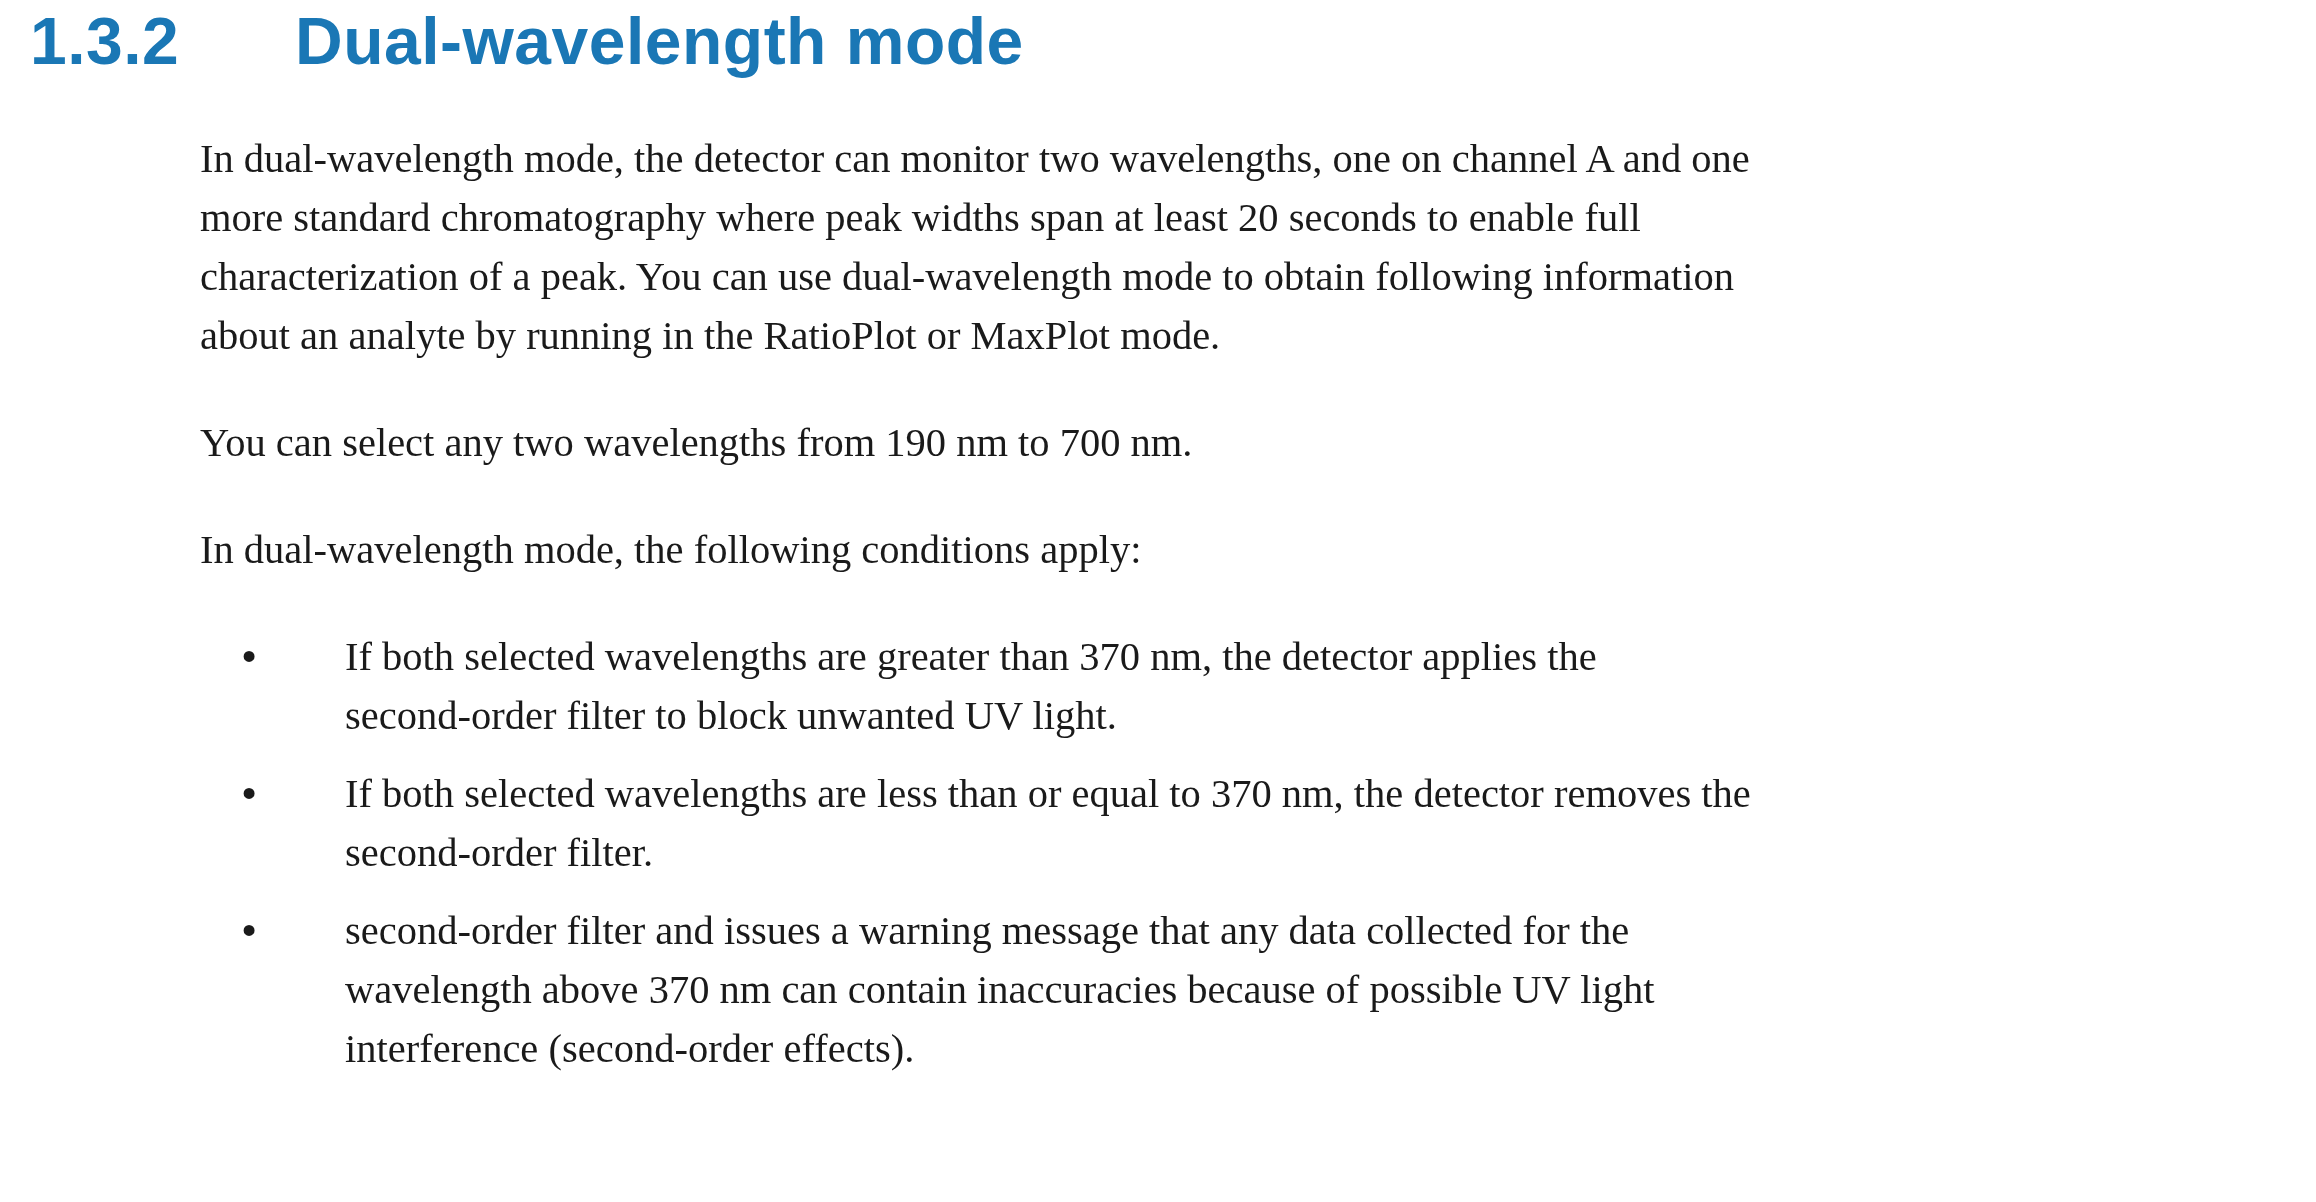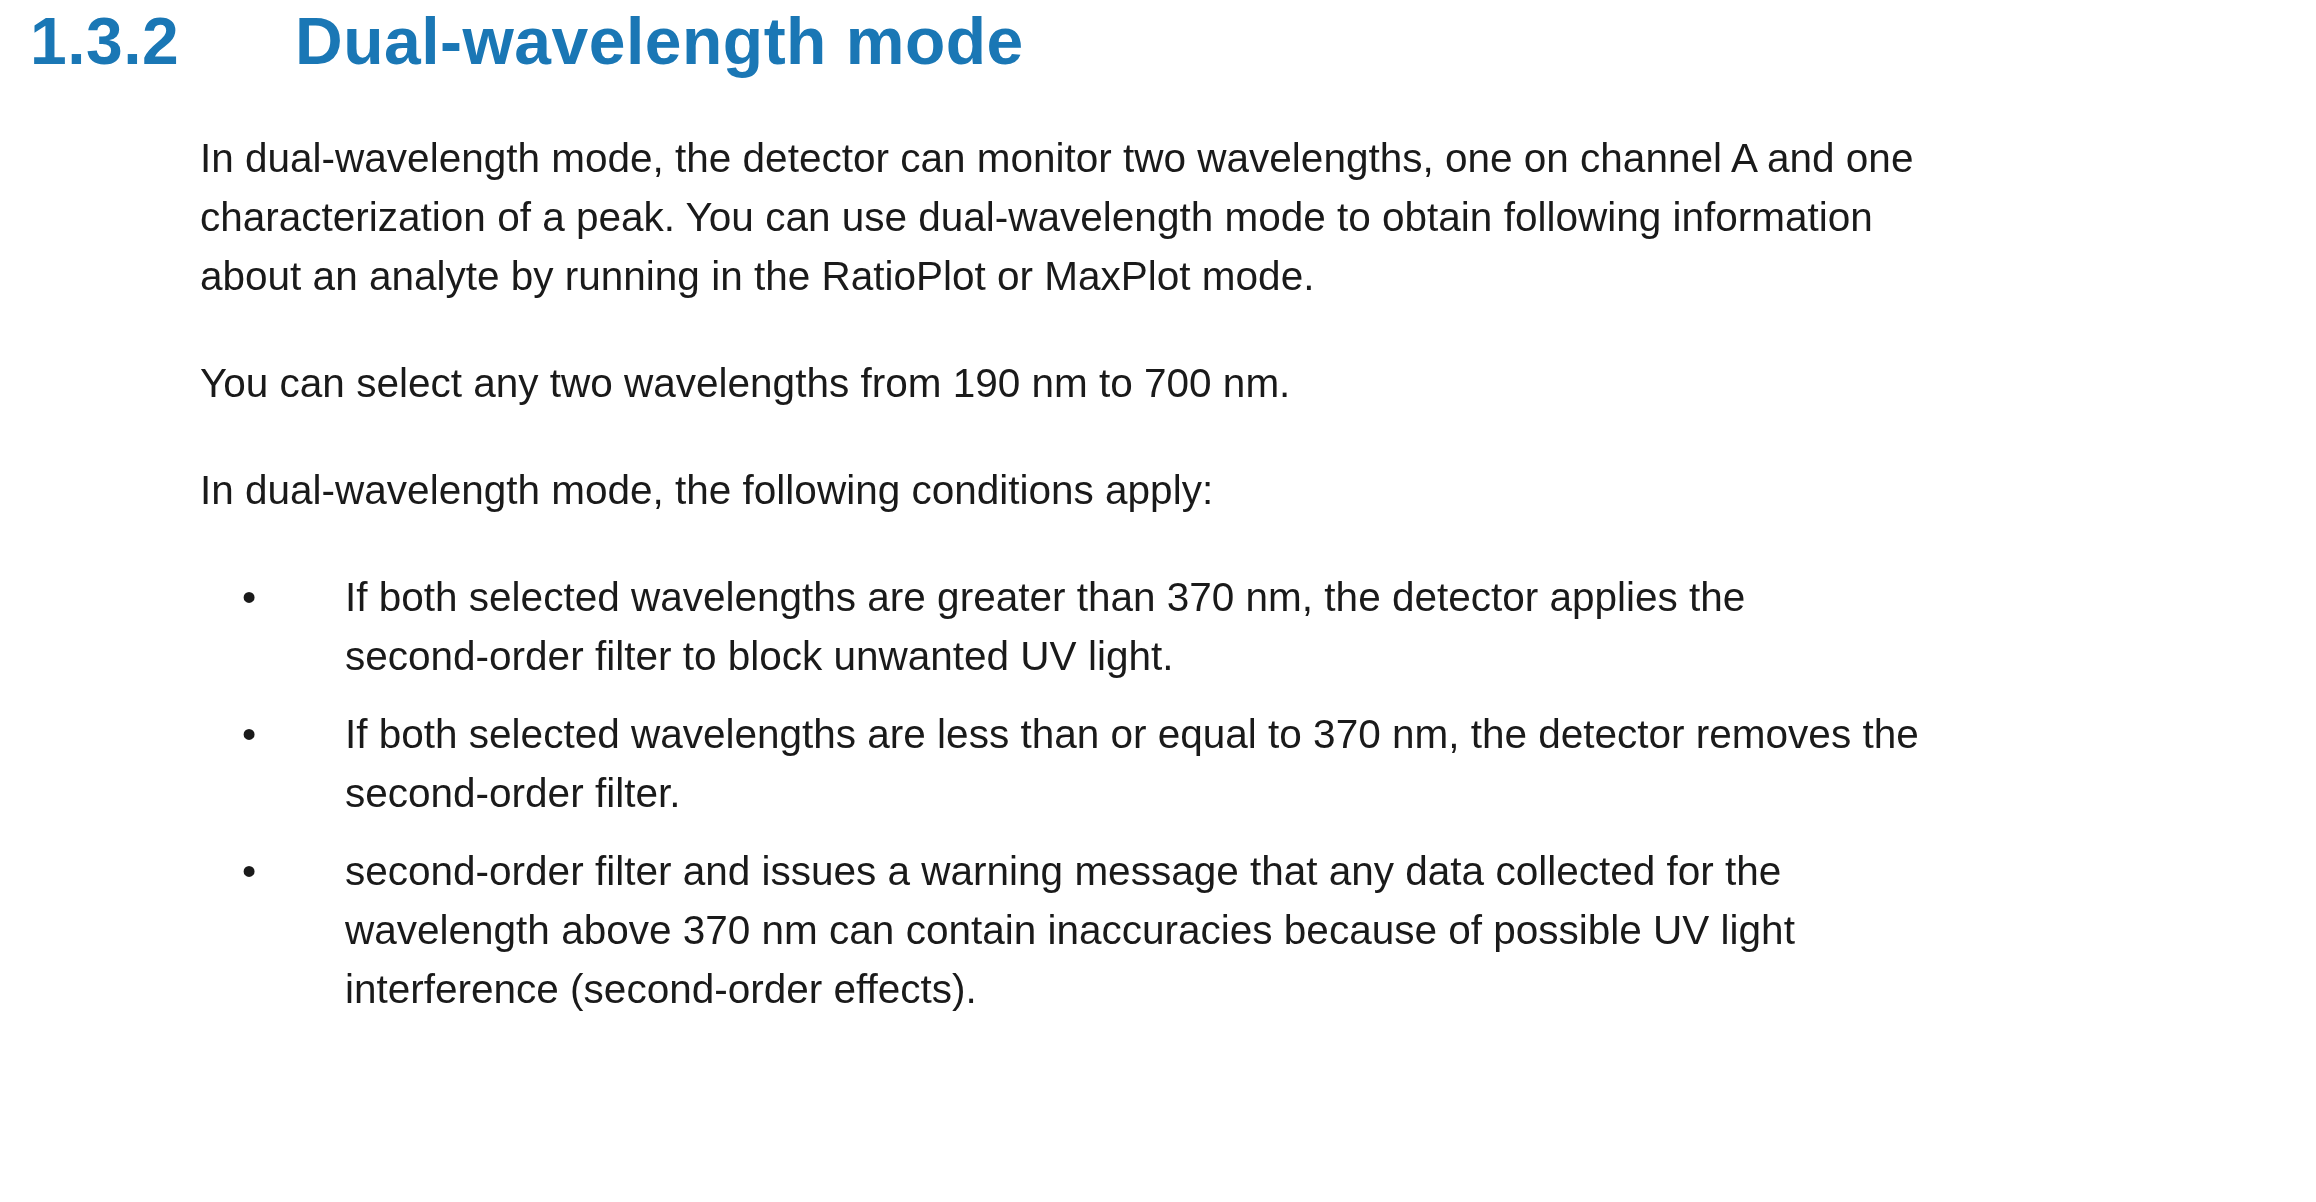--- a/index.html
+++ b/index.html
@@ -38,20 +38,21 @@
     padding-top: 52px;
     width: 2116px;
     font-size: 40.5px;
     line-height: 59px;
   }
   .para {
     margin: 0 0 48px 0;
   }
   .line {
     white-space: nowrap;
+    font-family: Liberation Serif, serif;
   }
   .bullet-item {
     display: flex;
     align-items: flex-start;
     margin: 0 0 19px 0;
   }
   .bullet-marker {
     flex: 0 0 145px;
     width: 145px;
     box-sizing: border-box;
@@ -67,20 +68,21 @@
 <body>
 
 <div class="page" style="color: rgb(26, 26, 26);">
   <div class="heading" style="color: rgb(26, 119, 181);">
     <span class="h-num">1.3.2</span>
     <span class="h-title">Dual-wavelength mode</span>
   </div>
   <div class="content">
       <div class="para">
         <div class="line">In dual-wavelength mode, the detector can monitor two wavelengths, one on channel A and one</div>
+        <div class="line">more standard chromatography where peak widths span at least 20 seconds to enable full</div>
         <div class="line">characterization of a peak. You can use dual-wavelength mode to obtain following information</div>
         <div class="line">about an analyte by running in the RatioPlot or MaxPlot mode.</div>
       </div>
       <div class="para">
         <div class="line">You can select any two wavelengths from 190 nm to 700 nm.</div>
       </div>
       <div class="para">
         <div class="line">In dual-wavelength mode, the following conditions apply:</div>
       </div>
       <div class="bullet-item">

